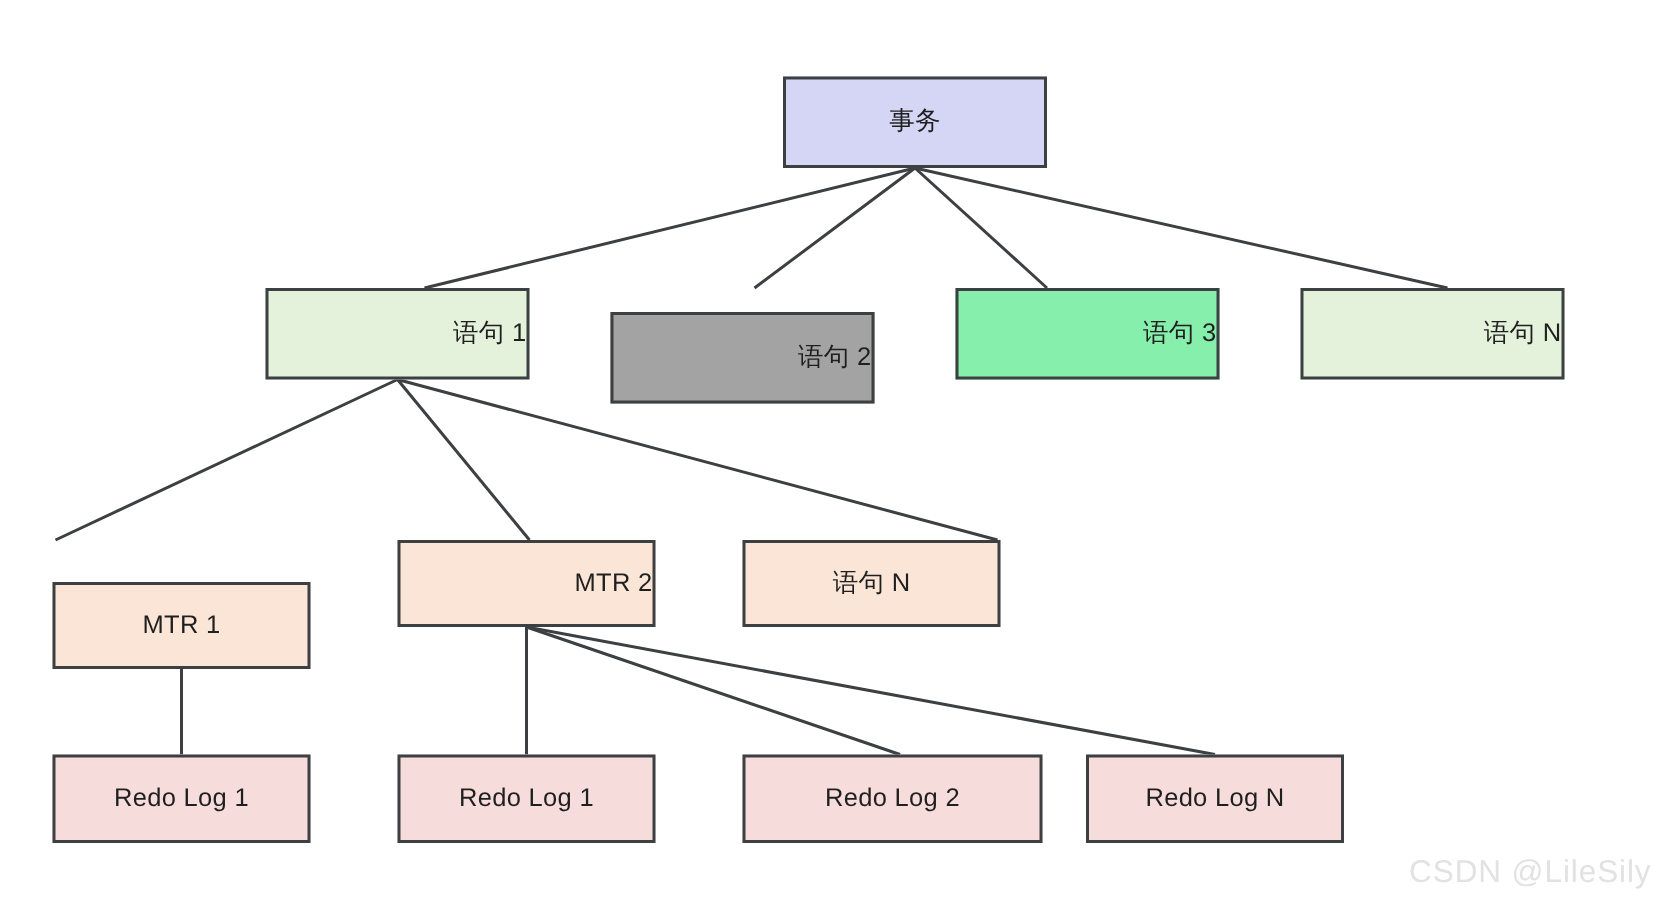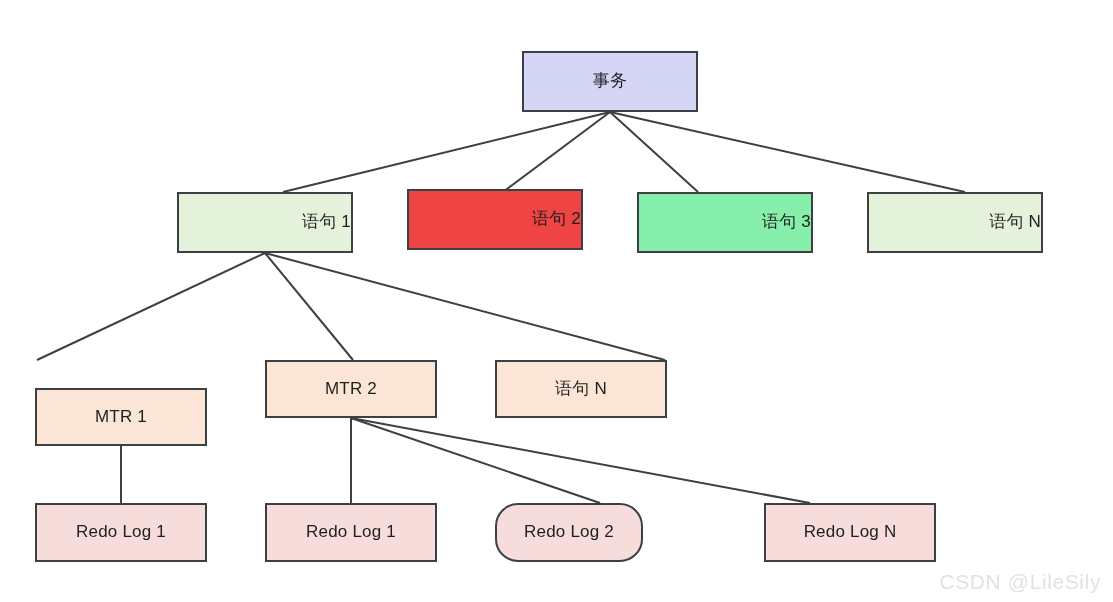--- a/index.html
+++ b/index.html
@@ -70,45 +70,45 @@
       <line x1="351" y1="418" x2="600" y2="503" stroke="#3c4043" stroke-width="2"></line>
       <line x1="351" y1="418" x2="810" y2="503" stroke="#3c4043" stroke-width="2"></line>
     </svg>
   <div id="nodes">
       <div class="node root" style="left: 522px; top: 51px; width: 176px; height: 61px; background: rgb(213, 214, 245); border-color: rgb(60, 64, 67);">
         <span>事务</span>
       </div>
       <div class="node stmt" style="left: 177px; top: 192px; width: 176px; height: 61px; background: rgb(228, 242, 220); border-color: rgb(60, 64, 67);">
         <span>语句 1</span>
       </div>
-      <div class="node stmt" style="left: 407px; top: 189px; width: 176px; height: 61px; background: #ef4444; border-color: rgb(60, 64, 67);">
+      <div class="node stmt" style="left: 407px; top: 208px; width: 176px; height: 61px; background: #a3a3a3; border-color: rgb(60, 64, 67);">
         <span>语句 2</span>
       </div>
       <div class="node stmt" style="left: 637px; top: 192px; width: 176px; height: 61px; background: #86efac; border-color: rgb(60, 64, 67);">
         <span>语句 3</span>
       </div>
       <div class="node stmt" style="left: 867px; top: 192px; width: 176px; height: 61px; background: rgb(228, 242, 220); border-color: rgb(60, 64, 67);">
         <span>语句 N</span>
       </div>
       <div class="node mtr" style="left: 35px; top: 360px; width: 172px; height: 58px; background: rgb(250, 229, 214); border-color: rgb(60, 64, 67); margin-top: 28px;">
         <span>MTR 1</span>
       </div>
-      <div class="node mtr" style="left: 265px; top: 360px; width: 172px; height: 58px; background: rgb(250, 229, 214); border-color: rgb(60, 64, 67);">
+      <div class="node mtr" style="left: 265px; top: 360px; width: 172px; height: 58px; background: rgb(250, 229, 214); border-color: rgb(60, 64, 67); justify-content: flex-end;">
         <span>MTR 2</span>
       </div>
       <div class="node mtr" style="left: 495px; top: 360px; width: 172px; height: 58px; background: rgb(250, 229, 214); border-color: rgb(60, 64, 67);">
         <span>语句 N</span>
       </div>
       <div class="node redo" style="left: 35px; top: 503px; width: 172px; height: 59px; background: rgb(247, 220, 220); border-color: rgb(60, 64, 67);">
         <span>Redo Log 1</span>
       </div>
       <div class="node redo" style="left: 265px; top: 503px; width: 172px; height: 59px; background: rgb(247, 220, 220); border-color: rgb(60, 64, 67);">
         <span>Redo Log 1</span>
       </div>
-      <div class="node redo" style="left: 495px; top: 503px; width: 148px; height: 59px; background: rgb(247, 220, 220); border-color: rgb(60, 64, 67); border-radius: 23px;">
+      <div class="node redo" style="left: 495px; top: 503px; width: 200px; height: 59px; background: rgb(247, 220, 220); border-color: rgb(60, 64, 67);">
         <span>Redo Log 2</span>
       </div>
-      <div class="node redo" style="left: 764px; top: 503px; width: 172px; height: 59px; background: rgb(247, 220, 220); border-color: rgb(60, 64, 67);">
+      <div class="node redo" style="left: 724px; top: 503px; width: 172px; height: 59px; background: rgb(247, 220, 220); border-color: rgb(60, 64, 67);">
         <span>Redo Log N</span>
       </div>
     </div>
   <div id="watermark" style="color: rgb(226, 226, 226);">CSDN @LileSily</div>
 </div>
 
 </body></html>

